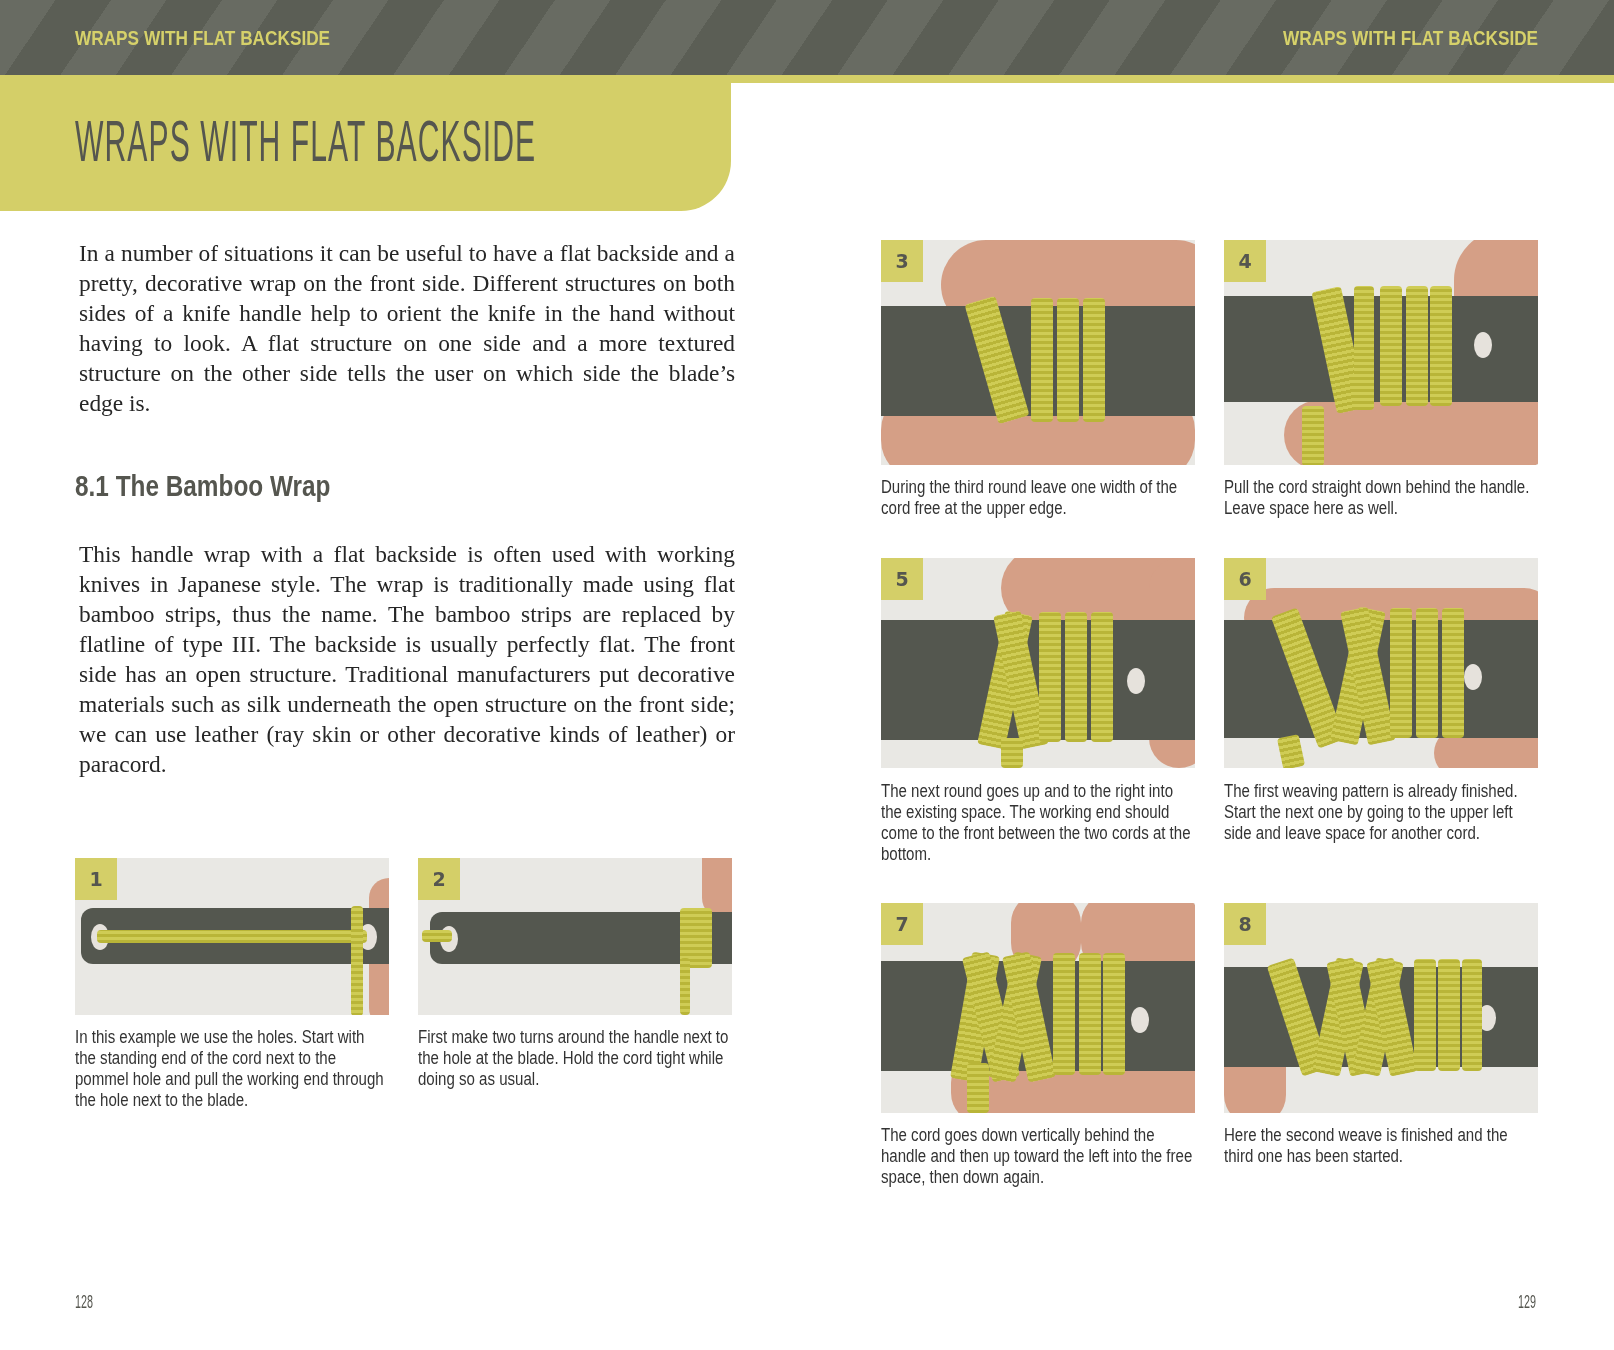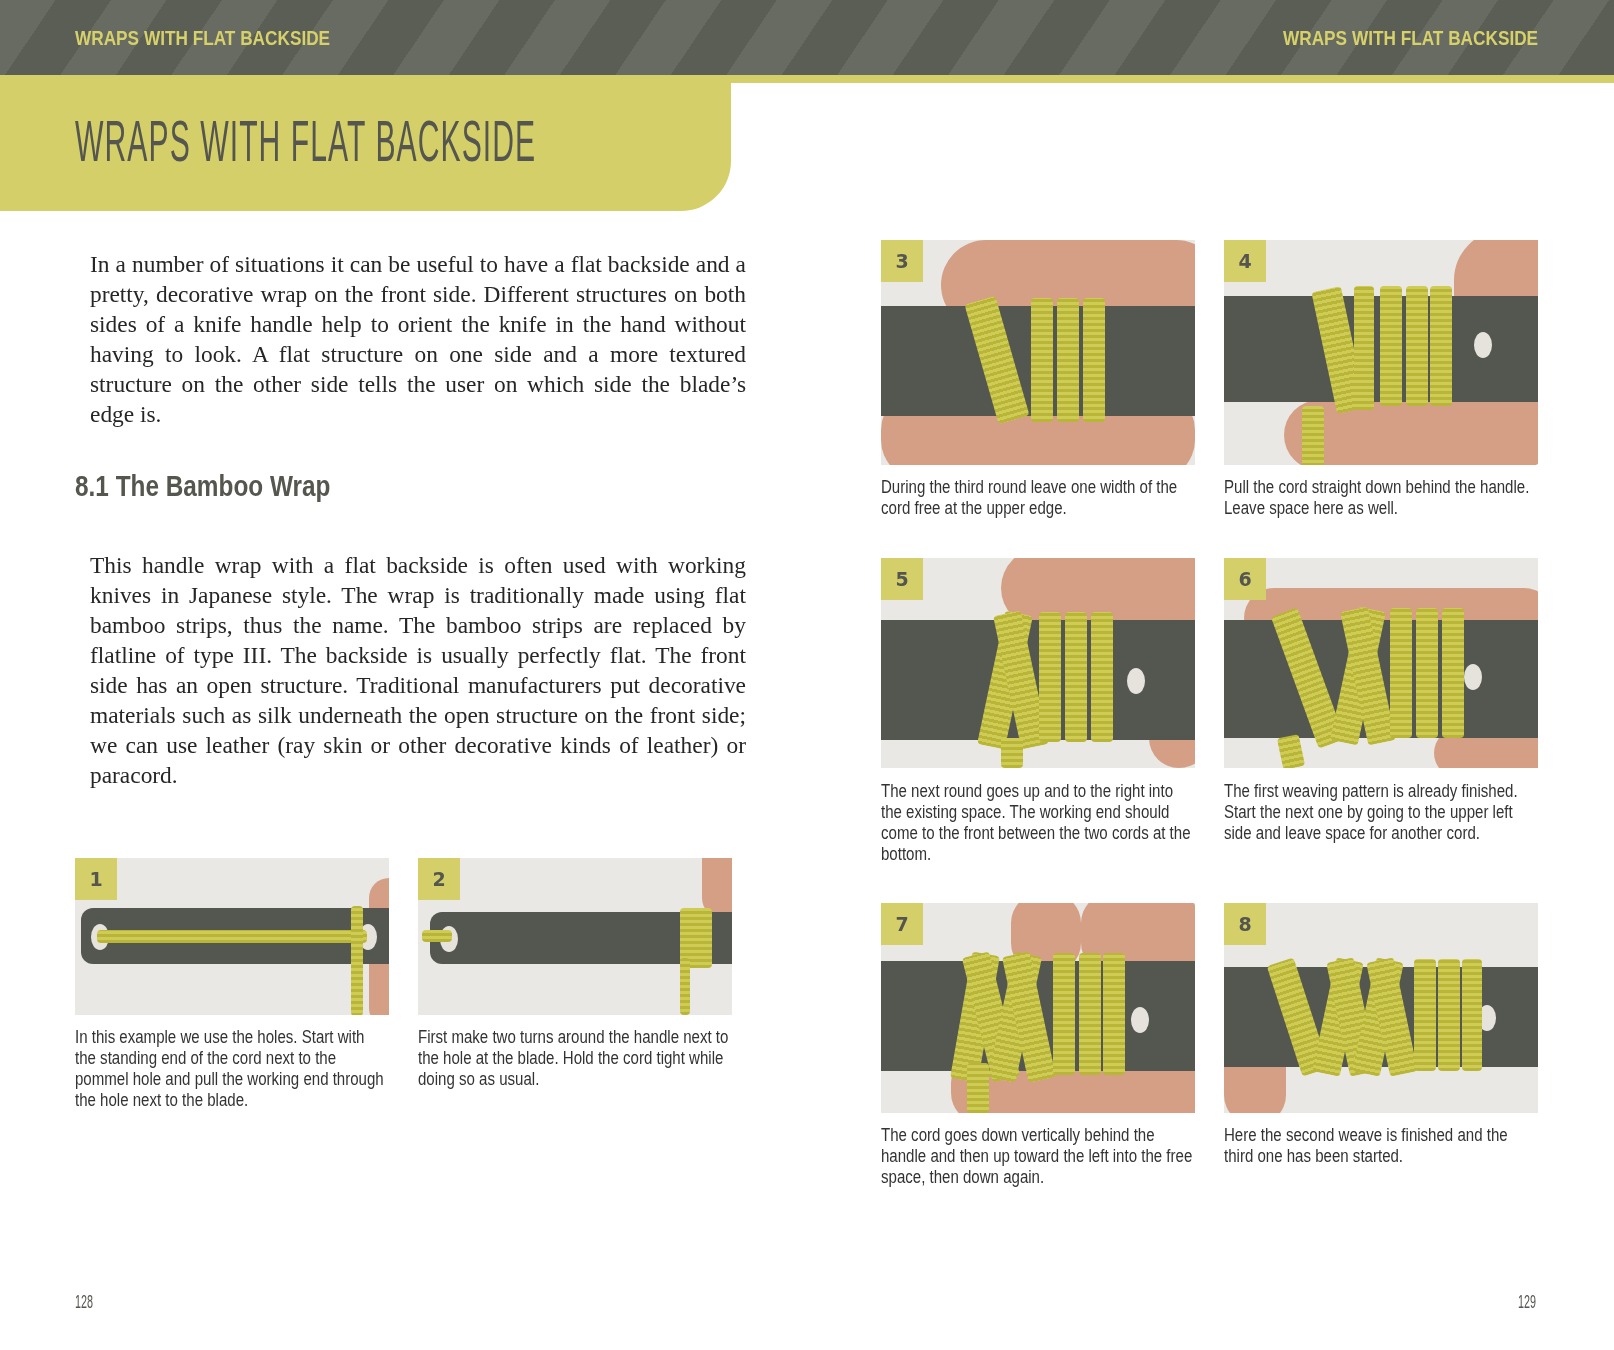--- a/index.html
+++ b/index.html
@@ -11,21 +11,21 @@
   .running-head { position:absolute; top:26px; font-family:"Liberation Sans", sans-serif; font-weight:bold;
     font-size:21px; color:#d6d16a; letter-spacing:0px; transform:scaleX(0.82); white-space:nowrap; }
   .running-head.left { left:75px; transform-origin:left center; }
   .running-head.right { right:76px; transform-origin:right center; }
   .title-block { position:absolute; left:0; top:75px; width:731px; height:136px; background:#d4cf68;
     border-bottom-right-radius:50px; }
   .chapter-title { position:absolute; left:75px; top:112px; font-family:"Liberation Sans", sans-serif;
     font-size:58px; font-weight:normal; color:#55564f; letter-spacing:2px; transform:scaleX(0.52);
     transform-origin:left top; white-space:nowrap; line-height:1; }
   .body-text { position:absolute; left:75px; width:656px; font-size:23.4px; line-height:30px;
-    text-align:justify; color:#262626; margin:15px; }
+    text-align:justify; color:#262626; margin:4px; }
   .section-heading { position:absolute; left:75px; top:470px; font-family:"Liberation Sans", sans-serif;
     font-weight:bold; font-size:29px; color:#55564f; transform:scaleX(0.84); transform-origin:left top;
     white-space:nowrap; margin:0; }
   .photo { position:absolute; overflow:hidden; background:#e9e8e4; }
   .photo .bg-hand { position:absolute; border-radius:40px; background:#d59f86; }
   .photo .handle { position:absolute; left:0; right:0; background:#54574f; }
   .photo .hole { position:absolute; width:18px; height:26px; border-radius:50%; background:#e6e2dc; }
   .photo .cord { position:absolute; background:repeating-linear-gradient(0deg, #b9b538 0px, #b9b538 3px, #cfcc55 3px, #cfcc55 6px);
     border-radius:4px; }
   .step-badge { position:absolute; left:0; top:0; width:42px; height:42px; background:#d4cf68;

